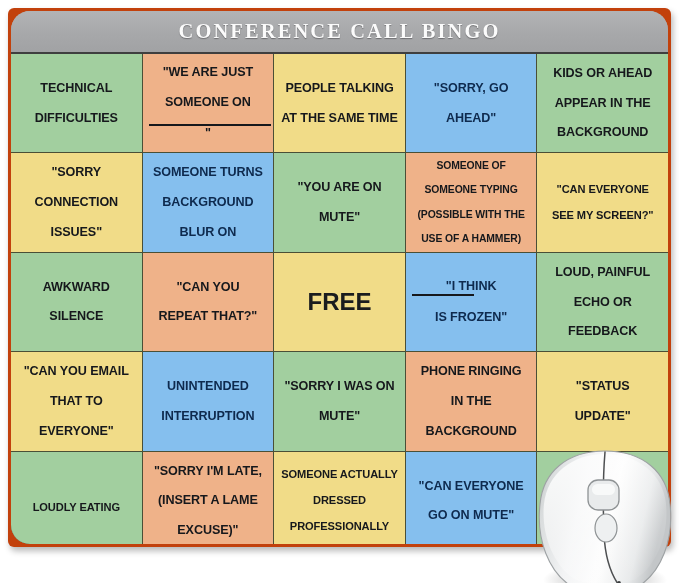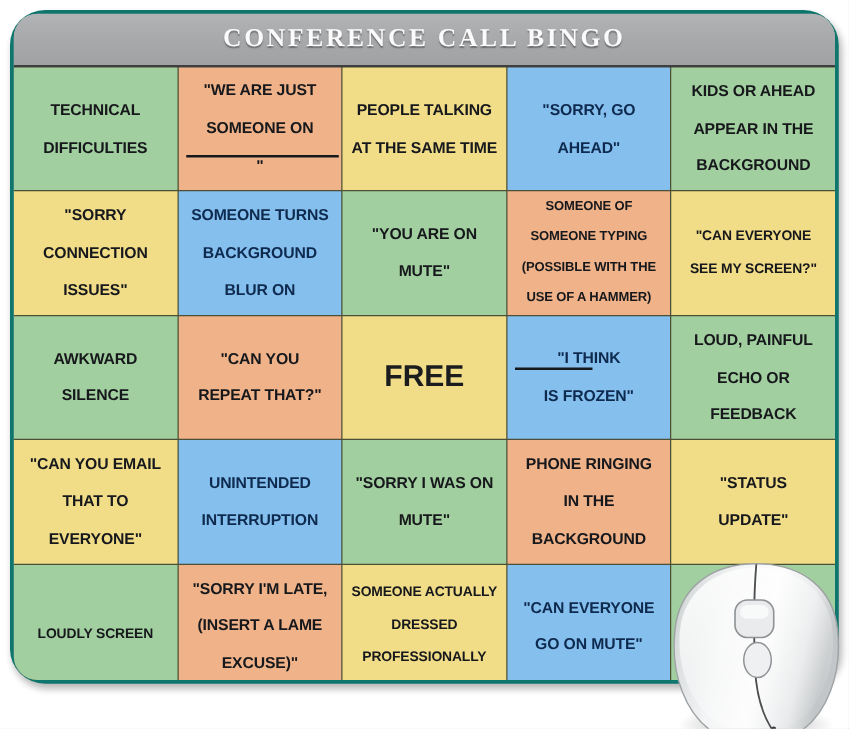--- a/index.html
+++ b/index.html
@@ -14,22 +14,22 @@
     position: relative;
     width: 679px; height: 583px;
     background: #ffffff;
   }
 
   
   #mousepad {
     position: absolute;
     left: 8px; top: 8px;
     width: 663px; height: 539px;
-    border-radius: 28px;
-    background: #0f766e;
+    border-radius: 6px;
+    background: #c2410c;
     padding: 3px;
     box-shadow: 2px 4px 6px rgba(0,0,0,0.28);
   }
   #pad-inner {
     position: relative;
     width: 100%; height: 100%;
     border-radius: 19px;
     overflow: hidden;
     background: #a9aaac;
   }
@@ -252,21 +252,21 @@
         <div class="cell c-yellow">
           <span>
             <span>"STATUS</span><br>
             <span>UPDATE"</span>
           </span>
         </div>
 
         <div class="cell c-green small">
           <span>
             <br>
-            <span>LOUDLY SCREEN</span>
+            <span>LOUDLY EATING</span>
           </span>
         </div>
         <div class="cell c-orange">
           <span>
             <span>"SORRY I'M LATE,</span><br>
             <span>(INSERT A LAME</span><br>
             <span>EXCUSE)"</span>
           </span>
         </div>
         <div class="cell c-yellow small">

